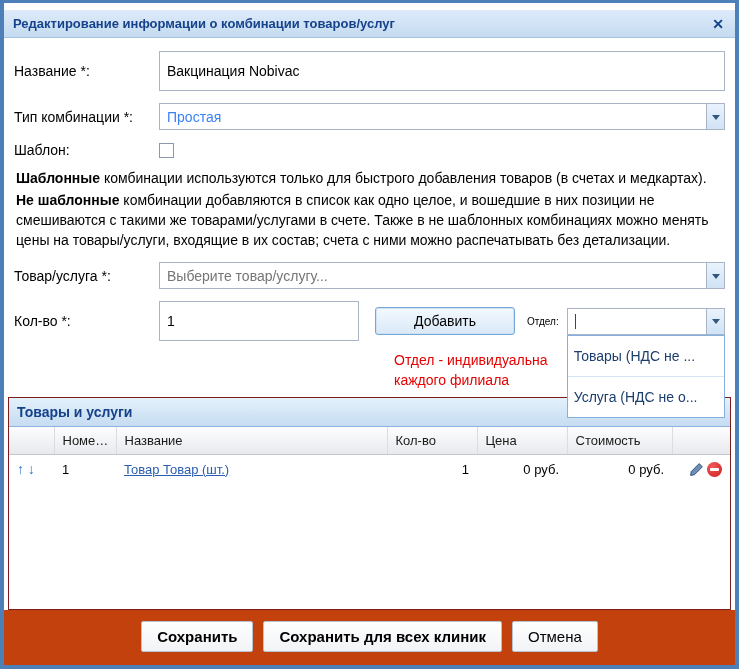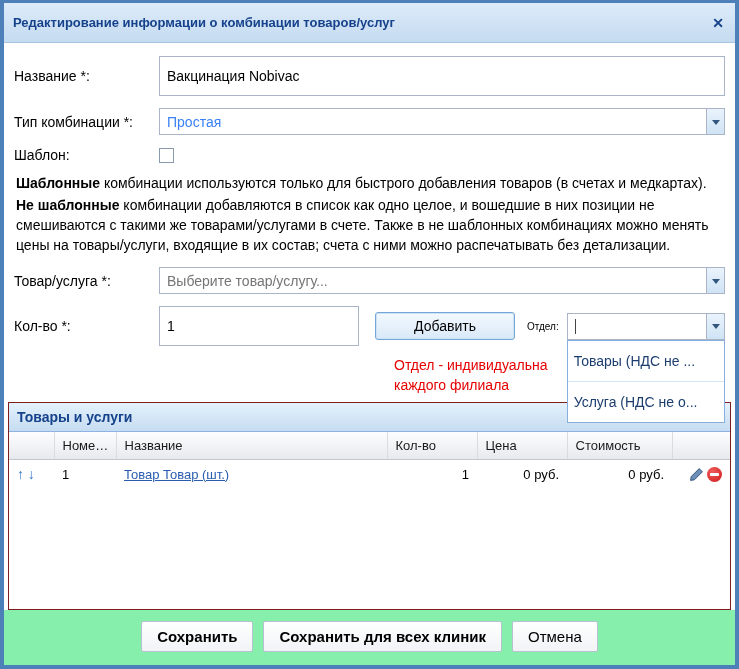--- a/index.html
+++ b/index.html
@@ -11,21 +11,21 @@
   }
   .dialog {
     width: 739px; height: 669px;
     border: 4px solid #4d80b8; border-top-width: 3px;
     background: #fff; display: flex; flex-direction: column;
   }
   .titlebar {
     flex: 0 0 28px;
     background: linear-gradient(#ddebfa, #c5dbf0);
     border-bottom: 1px solid #a7c4e5;
-    display: flex; align-items: center; padding: 12px 9px;
+    display: flex; align-items: center; padding: 0 9px; margin-top: 7px;
   }
   .title { flex: 1; font-size: 13px; font-weight: bold; color: #15428b; }
   .close {
     font-size: 14px; font-weight: bold; color: #15428b;
     cursor: pointer; padding: 0 2px; line-height: 1;
   }
   .body { padding: 13px 10px 0 10px; }
   .frow { display: flex; align-items: center; margin-bottom: 12px; }
   .flabel { flex: 0 0 145px; font-size: 14px; color: #000; }
   .textfield {
@@ -106,21 +106,21 @@
     width: 15px; height: 15px; border-radius: 50%;
     background: radial-gradient(circle at 35% 30%, #f05a5a, #cf1d1d);
     position: relative; display: inline-block; cursor: pointer;
   }
   .minus-icon::after {
     content: ""; position: absolute; left: 3px; right: 3px; top: 6px; height: 3px; background: #fff; border-radius: 1px;
   }
   .grid-space { flex: 1; background: #fff; }
   .footer {
     display: flex; justify-content: center; align-items: center;
-    gap: 10px; padding: 11px 0 13px 0; background: #86efac;
+    gap: 10px; padding: 11px 0 13px 0; background: #c2410c;
   }
   .btn {
     background: linear-gradient(#ffffff, #f1f3f6);
     border: 1px solid #b7c2d1; border-radius: 2px;
     padding: 6px 15px; font-family: "Liberation Sans", sans-serif;
     font-size: 15px; font-weight: bold; color: #000; cursor: pointer;
   }
   .btn-cancel { font-weight: normal; }
 </style>
 </head>

